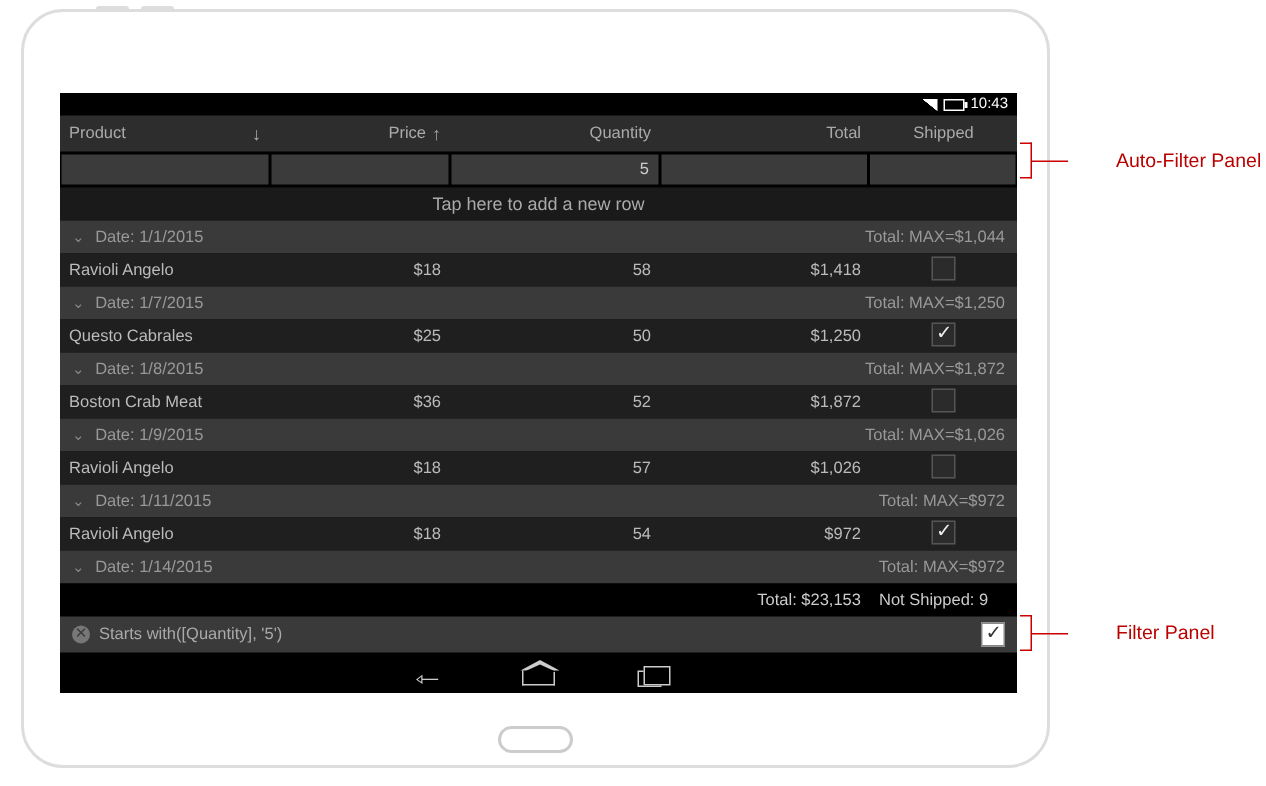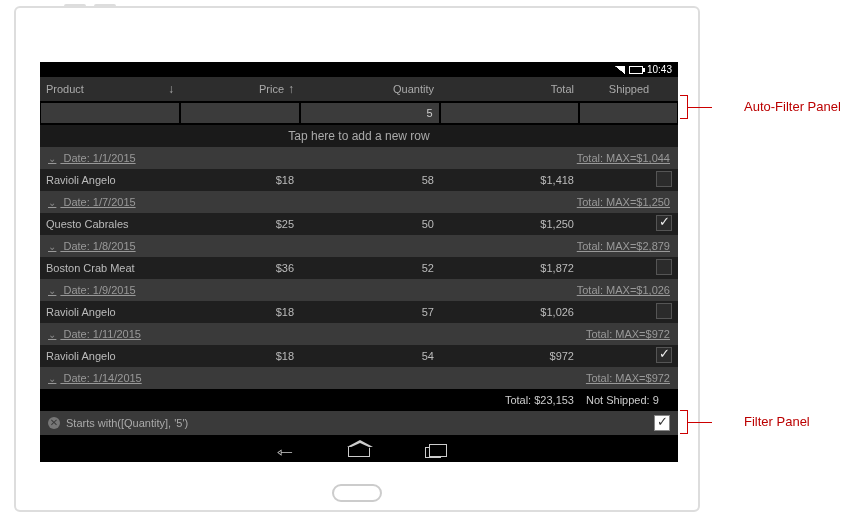--- a/index.html
+++ b/index.html
@@ -5,21 +5,21 @@
     * { margin: 0; padding: 0; box-sizing: border-box; }
     body { font-family: Arial, sans-serif; background: #fff; width: 844px; height: 524px; position: relative; }
 
     .tablet-frame {
       position: absolute;
       left: 14px;
       top: 6px;
       width: 686px;
       height: 506px;
       border: 2px solid #ddd;
-      border-radius: 6px;
+      border-radius: 28px;
       background: #fff;
     }
     .tablet-buttons {
       position: absolute;
       left: 48px;
       top: -4px;
       width: 60px;
       height: 4px;
       display: flex;
       gap: 8px;
@@ -122,32 +122,31 @@
 
     .group-row {
       height: 22px;
       background: #3a3a3a;
       color: #999;
       display: flex;
       align-items: center;
       justify-content: space-between;
       padding: 0 8px;
       font-size: 11px;
-      text-decoration: underline;
     }
     .group-row .expand { margin-right: 4px; font-size: 10px; color: #888;}
 
     .data-row {
       display: flex;
       height: 22px;
       align-items: center;
       background: #1f1f1f;
       color: #bbb;
     }
-    .data-row .col { font-size: 11px; text-align: right; }
+    .data-row .col { font-size: 11px; }
     .checkbox {
       display: inline-block;
       width: 16px;
       height: 16px;
       border: 1px solid #555;
       background: #2b2b2b;
       position: relative;
       margin: 0 auto;
     }
     .checkbox.checked::after {
@@ -348,21 +347,21 @@
         </div>
         <div class="data-row">
           <div class="col col-product">Questo Cabrales</div>
           <div class="col col-price">$25</div>
           <div class="col col-qty">50</div>
           <div class="col col-total">$1,250</div>
           <div class="col col-ship"><span class="checkbox checked"></span></div>
         </div>
         <div class="group-row">
           <span><span class="expand">⌄</span> Date: 1/8/2015</span>
-          <span>Total: MAX=$2,879</span>
+          <span>Total: MAX=$1,872</span>
         </div>
         <div class="data-row">
           <div class="col col-product">Boston Crab Meat</div>
           <div class="col col-price">$36</div>
           <div class="col col-qty">52</div>
           <div class="col col-total">$1,872</div>
           <div class="col col-ship"><span class="checkbox"></span></div>
         </div>
         <div class="group-row">
           <span><span class="expand">⌄</span> Date: 1/9/2015</span>

